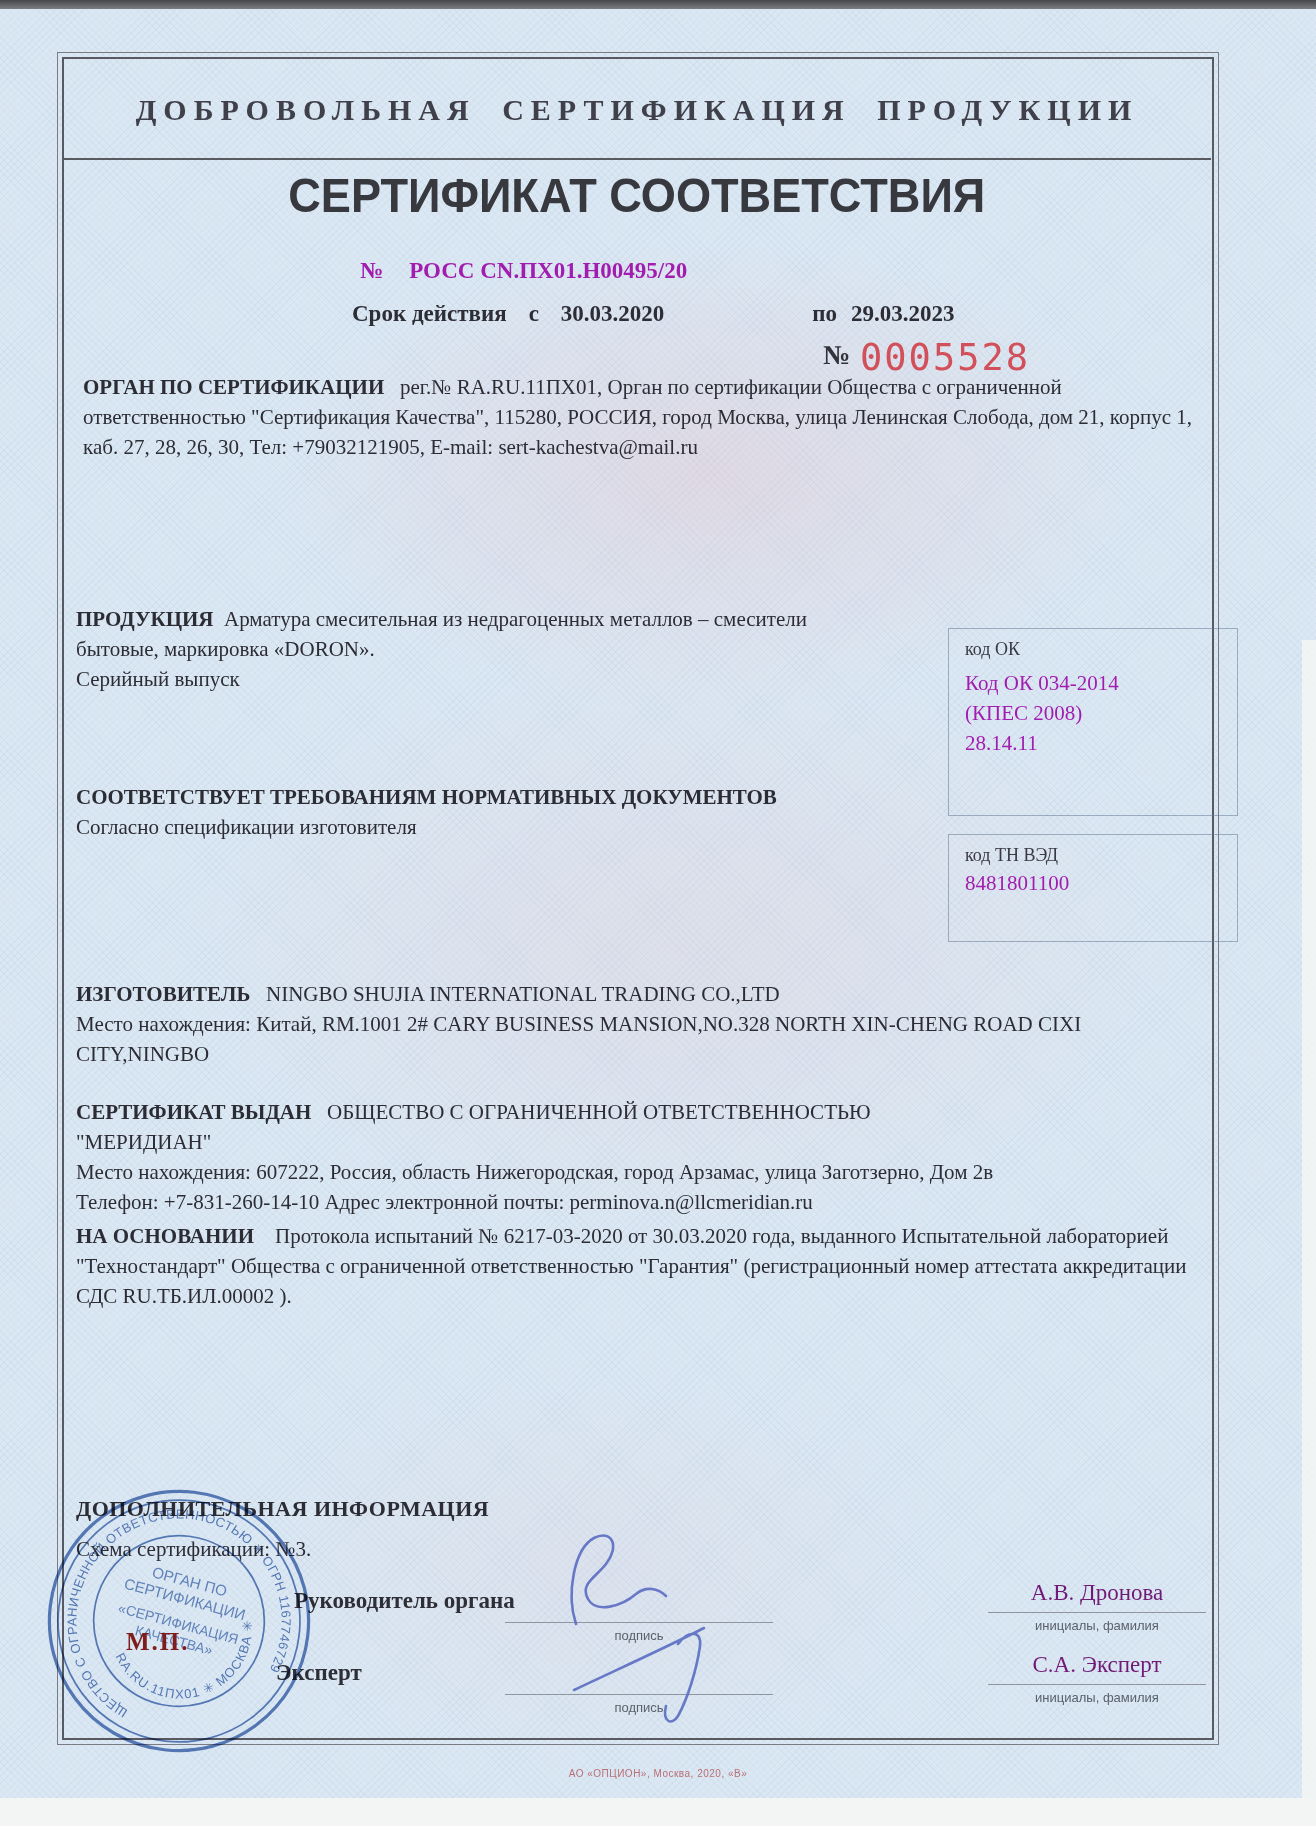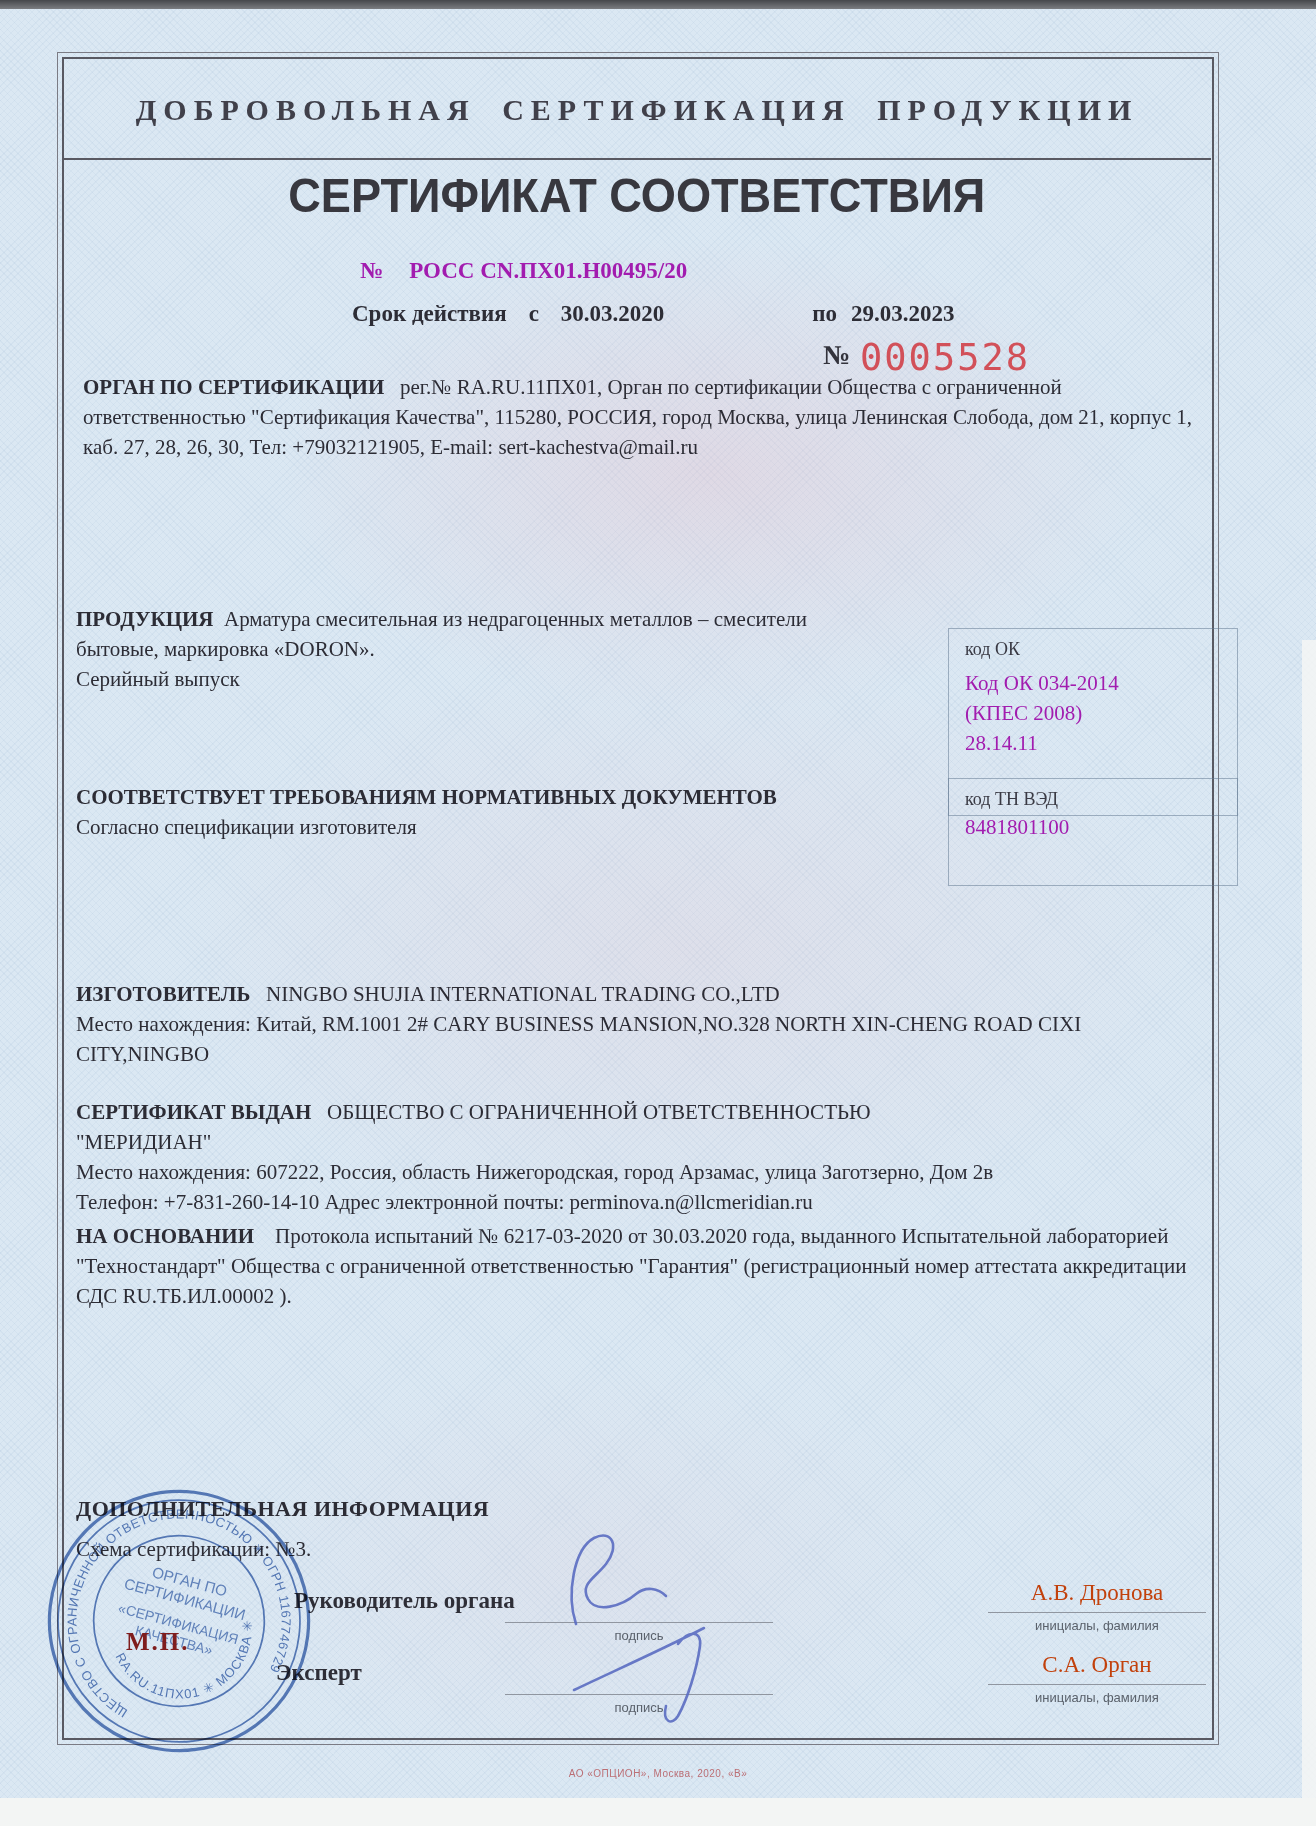--- a/index.html
+++ b/index.html
@@ -45,37 +45,37 @@
   .sec-manufacturer{left:76px;top:979px;width:1128px;}
   .sec-issued{left:76px;top:1097px;width:1128px;}
   .sec-basis{left:76px;top:1221px;width:1128px;}
   .sec-additional{left:76px;top:1494px;width:900px;}
   .sec-additional .lbl{font-size:22px;letter-spacing:.5px;}
   .sec-additional .txt{margin-top:10px;}
   .code-box{border:1px solid rgba(102,124,148,.55);padding:10px 16px;}
   .code-box .cap{font-size:18px;color:#3a3a44;}
   .code-box .val{font-size:21px;line-height:30px;margin-top:8px;color:#a21caf;}
   .box-ok{left:948px;top:628px;width:256px;height:166px;}
-  .box-tnved{left:948px;top:778px;width:256px;height:86px;}
+  .box-tnved{left:948px;top:834px;width:256px;height:86px;}
   .box-tnved .val{margin-top:2px;}
   
   .sig-role{font-size:23px;font-weight:bold;color:#2e2e37;}
   .role-1{left:294px;top:1588px;}
   .role-2{left:276px;top:1660px;}
   .sig-line{border-bottom:1.5px solid #9096a0;height:0;}
   .line-sign-1{left:505px;top:1622px;width:268px;}
   .line-sign-2{left:505px;top:1694px;width:268px;}
   .line-name-1{left:988px;top:1612px;width:218px;}
   .line-name-2{left:988px;top:1684px;width:218px;}
   .sig-caption{font-family:"Liberation Sans","DejaVu Sans",sans-serif;font-size:13px;color:#5a616b;text-align:center;}
   .cap-sign-1{left:505px;top:1628px;width:268px;}
   .cap-sign-2{left:505px;top:1700px;width:268px;}
   .cap-name-1{left:988px;top:1618px;width:218px;}
   .cap-name-2{left:988px;top:1690px;width:218px;}
-  .sig-name{font-size:23px;color:#c2410c;text-align:center;}
+  .sig-name{font-size:23px;color:#701a75;text-align:center;}
   .name-1{left:988px;top:1580px;width:218px;}
   .name-2{left:988px;top:1652px;width:218px;}
   .mp{left:126px;top:1628px;font-size:25px;font-weight:bold;letter-spacing:2px;color:#7f1d1d;z-index:5;}
   .stamp{left:44px;top:1486px;width:270px;height:270px;transform:rotate(-15deg);opacity:.88;mix-blend-mode:multiply;z-index:3;}
   .handsig{z-index:4;opacity:.9;}
   .hs1{left:536px;top:1524px;}
   .hs2{left:566px;top:1612px;}
   .bottom-note{left:57px;top:1706px;width:1160px;text-align:center;font-size:25px;color:#3a3a44;letter-spacing:.5px;}
   .printer{left:0;top:1768px;width:1316px;text-align:center;font-family:"Liberation Sans","DejaVu Sans",sans-serif;font-size:10px;color:#bb6e74;letter-spacing:.5px;}
 </style>
@@ -196,21 +196,21 @@
   <div class="abs sig-role role-1">Руководитель органа</div>
   <div class="abs sig-line line-sign-1"></div>
   <div class="abs sig-caption cap-sign-1">подпись</div>
   <div class="abs sig-name name-1">А.В. Дронова</div>
   <div class="abs sig-line line-name-1"></div>
   <div class="abs sig-caption cap-name-1">инициалы, фамилия</div>
 
   <div class="abs sig-role role-2">Эксперт</div>
   <div class="abs sig-line line-sign-2"></div>
   <div class="abs sig-caption cap-sign-2">подпись</div>
-  <div class="abs sig-name name-2">С.А. Орган</div>
+  <div class="abs sig-name name-2">С.А. Эксперт</div>
   <div class="abs sig-line line-name-2"></div>
   <div class="abs sig-caption cap-name-2">инициалы, фамилия</div>
 
   <svg class="abs handsig hs1" width="170" height="110" viewBox="0 0 170 110">
     <path d="M40,100 C 30,70 38,25 58,14 C 76,5 84,22 70,40 C 58,55 44,60 52,75 C 60,90 86,82 100,70 M100,70 C 110,62 122,64 130,72" fill="none" stroke="#5b6dc2" stroke-width="2.6" stroke-linecap="round"></path>
   </svg>
   <svg class="abs handsig hs2" width="190" height="120" viewBox="0 0 190 120">
     <path d="M8,78 C 50,58 95,38 138,16 M112,32 C 122,18 136,18 134,34 C 131,56 122,86 112,104 C 106,114 96,110 100,94" fill="none" stroke="#5b6dc2" stroke-width="2.6" stroke-linecap="round"></path>
   </svg>
 

